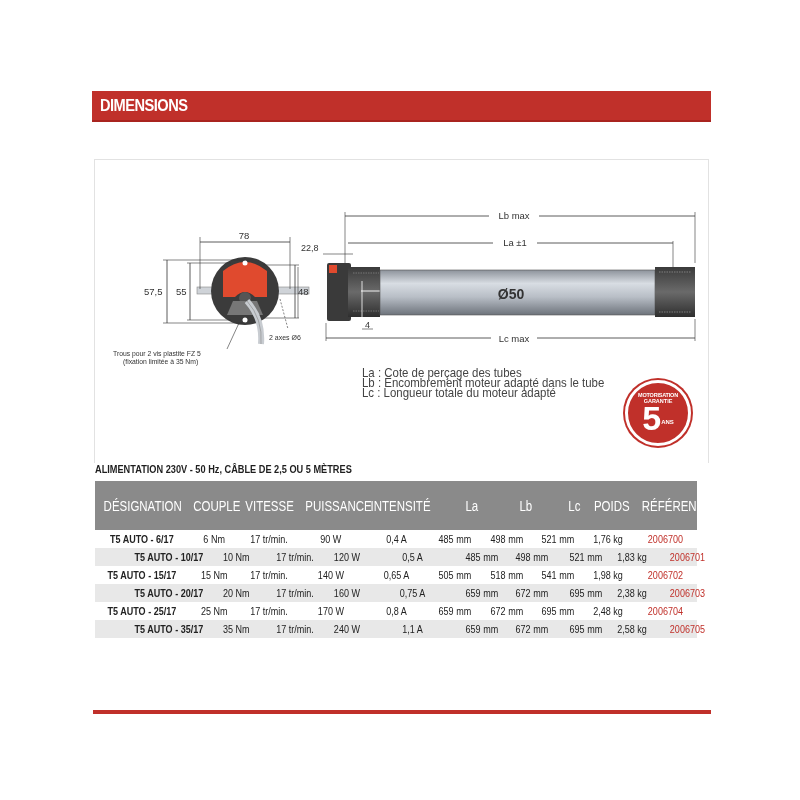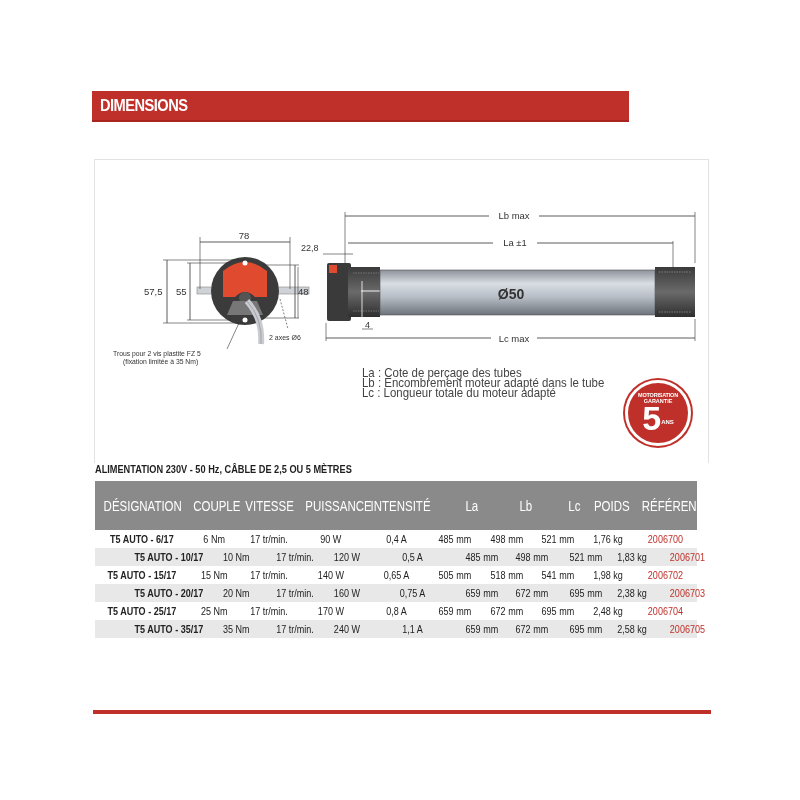--- a/index.html
+++ b/index.html
@@ -1,20 +1,20 @@
 <!DOCTYPE html>
 <html><head>
 <meta charset="utf-8">
 <style>
   * { box-sizing: border-box; margin: 0; padding: 0; }
   html, body { width: 800px; height: 800px; background: #ffffff; overflow: hidden; }
   body { position: relative; font-family: "Liberation Sans", sans-serif; color: #222; }
 
   .banner {
-    position: absolute; left: 92px; top: 91px; width: 537px; height: 31px;
+    position: absolute; left: 92px; top: 91px; width: 619px; height: 31px;
     background: #c0302a; border-bottom: 2px solid #a9241f;
   }
   .banner-title {
     position: absolute; left: 8px; top: 5px;
     font-family: "Liberation Sans", sans-serif; font-weight: bold;
     font-size: 17px; color: #ffffff; letter-spacing: -0.6px;
     transform: scaleX(0.86); transform-origin: left center;
   }
 
   .diagram-frame {

